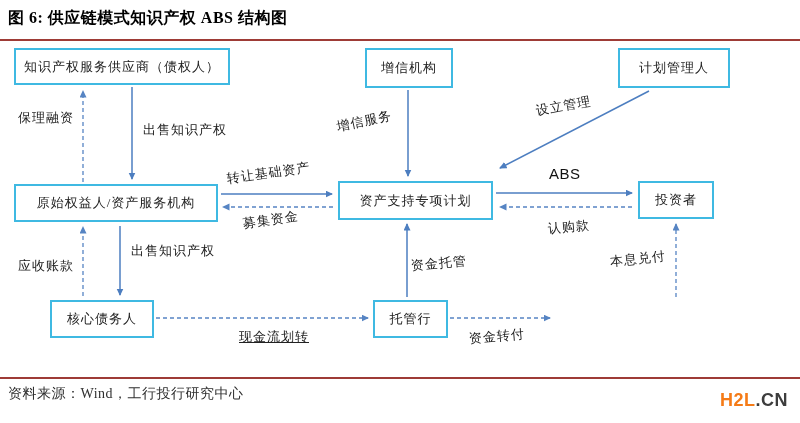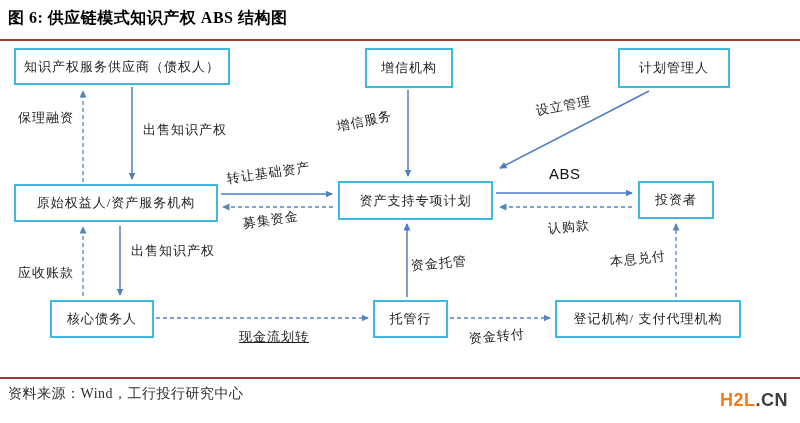--- a/index.html
+++ b/index.html
@@ -70,33 +70,32 @@
         <line x1="676" y1="297" x2="676" y2="224" class="edge dashed" marker-end="url(#ah)"></line>
       </svg>
   <span class="edge-label" style="left: 18px; top: 109px;">保理融资</span>
       <span class="edge-label" style="left: 143px; top: 121px;">出售知识产权</span>
       <span class="edge-label" style="left: 227px; top: 170px; transform: rotate(-8deg);">转让基础资产</span>
       <span class="edge-label" style="left: 243px; top: 215px; transform: rotate(-8deg);">募集资金</span>
       <span class="edge-label" style="left: 337px; top: 118px; transform: rotate(-12deg);">增信服务</span>
       <span class="edge-label" style="left: 536px; top: 102px; transform: rotate(-10deg);">设立管理</span>
       <span class="edge-label latin" style="left: 549px; top: 165px;">ABS</span>
       <span class="edge-label" style="left: 548px; top: 220px; transform: rotate(-5deg);">认购款</span>
-      <span class="edge-label" style="left: 18px; top: 257px; margin-top: 7px;">应收账款</span>
+      <span class="edge-label" style="left: 18px; top: 257px;">应收账款</span>
       <span class="edge-label" style="left: 131px; top: 242px;">出售知识产权</span>
       <span class="edge-label" style="left: 239px; top: 328px; text-decoration: underline;">现金流划转</span>
       <span class="edge-label" style="left: 411px; top: 257px; transform: rotate(-5deg);">资金托管</span>
       <span class="edge-label" style="left: 469px; top: 330px; transform: rotate(-5deg);">资金转付</span>
       <span class="edge-label" style="left: 610px; top: 253px; transform: rotate(-6deg);">本息兑付</span>
       <div class="node" style="left: 14px; top: 48px; width: 216px; height: 37px;">知识产权服务供应商（债权人）</div>
       <div class="node" style="left: 365px; top: 48px; width: 88px; height: 40px;">增信机构</div>
       <div class="node" style="left: 618px; top: 48px; width: 112px; height: 40px;">计划管理人</div>
       <div class="node" style="left: 14px; top: 184px; width: 204px; height: 38px;">原始权益人/资产服务机构</div>
       <div class="node" style="left: 338px; top: 181px; width: 155px; height: 39px;">资产支持专项计划</div>
       <div class="node" style="left: 638px; top: 181px; width: 76px; height: 38px;">投资者</div>
       <div class="node" style="left: 50px; top: 300px; width: 104px; height: 38px;">核心债务人</div>
       <div class="node" style="left: 373px; top: 300px; width: 75px; height: 38px;">托管行</div>
-      <div class="node" style="left: 555px; top: 300px; width: 186px; height: 38px;">登记机构/ 支付代理机构</div>
     </div>
 
   <div class="rule rule-bottom"></div>
   <div class="source">资料来源：Wind，工行投行研究中心</div>
   <div class="logo"><span class="p1">H2L</span><span class="p2">.CN</span></div>
 </div>
 
 </body></html>

